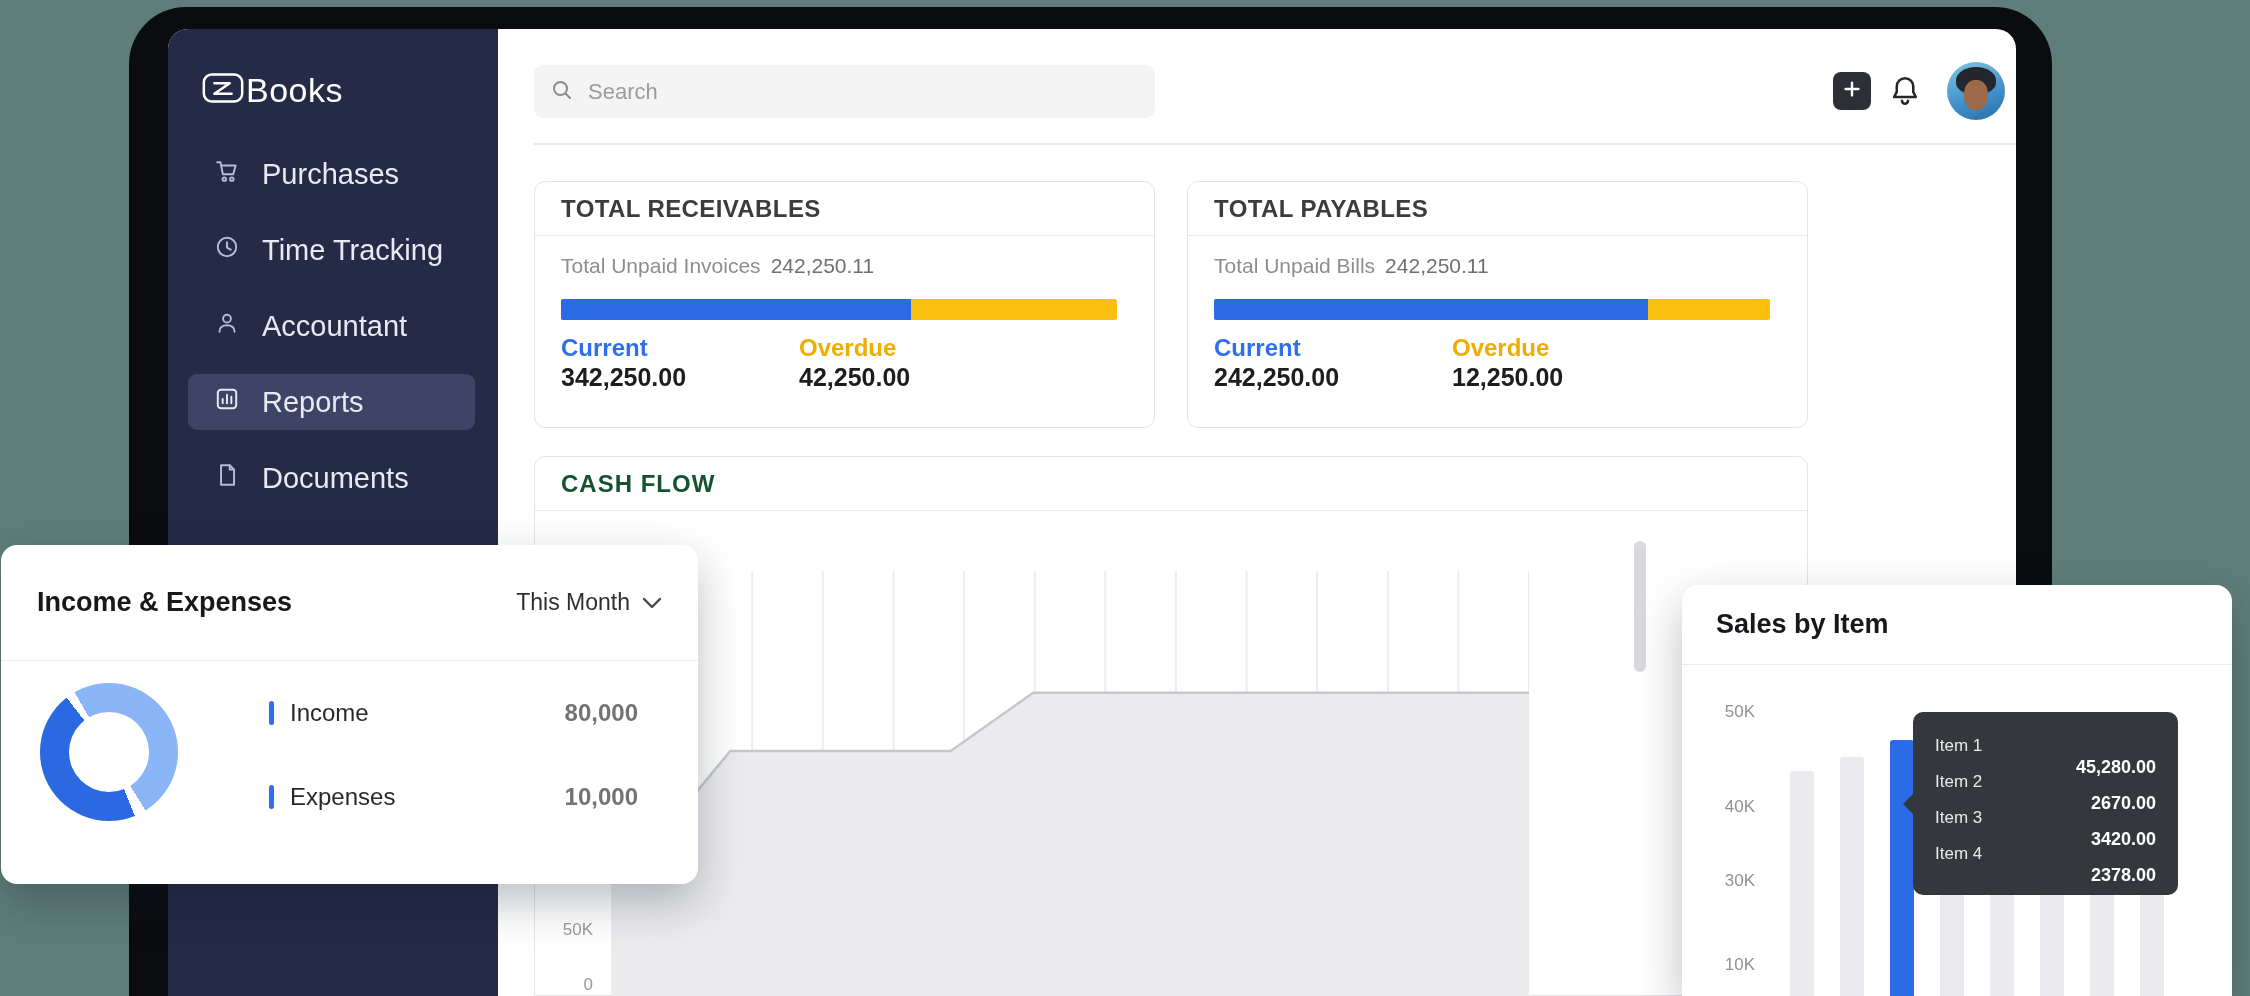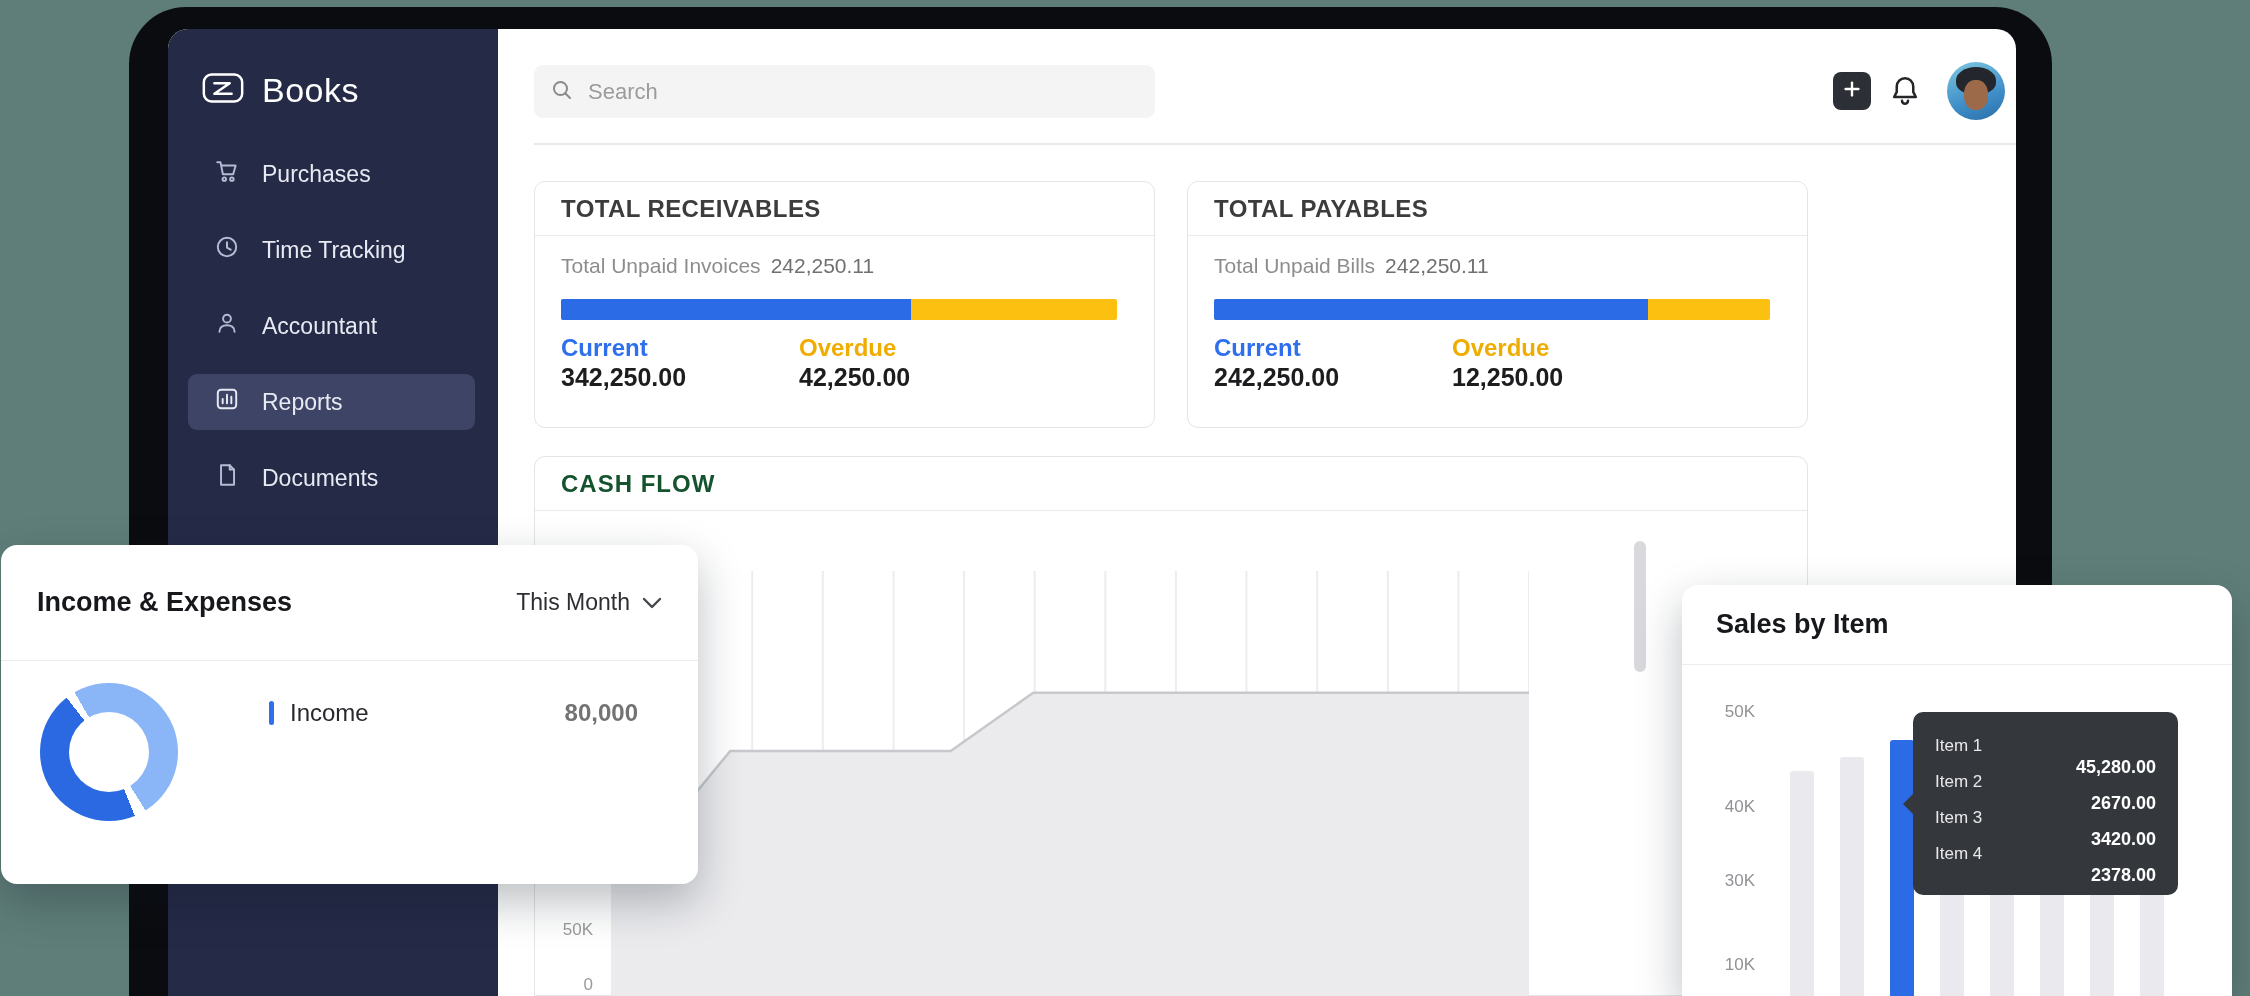--- a/index.html
+++ b/index.html
@@ -5,25 +5,25 @@
   html,body{margin:0;padding:0;background:#5f7e79;}
   .stage{position:relative;width:2250px;height:996px;overflow:hidden;
     font-family:"Liberation Sans",sans-serif;background:#5f7e79;}
   
   .frame{position:absolute;left:129px;top:7px;width:1923px;height:989px;
     background:#0b0c10;border-radius:57px 57px 0 0;z-index:1;}
   .screen{position:absolute;left:39px;top:22px;width:1848px;height:967px;
     background:#ffffff;border-radius:20px 20px 0 0;overflow:hidden;}
   
   .sidebar{position:absolute;left:0;top:0;width:330px;height:100%;background:#252a47;}
-  .logo{position:absolute;left:32px;top:36px;display:flex;align-items:center;gap:16px;color:#fff;}
+  .logo{position:absolute;left:32px;top:36px;display:flex;align-items:center;color:#fff;}
   .logo-text{font-size:34px;font-weight:500;letter-spacing:.5px;}
   .nav{position:absolute;top:117px;left:0;right:0;}
   .nav-item{display:flex;align-items:center;gap:22px;height:56px;margin:0 23px 20px 20px;
-    padding-left:26px;color:#e8eaf3;font-size:23px;border-radius:9px;cursor:pointer;}
+    padding-left:26px;color:#e8eaf3;font-size:29px;border-radius:9px;cursor:pointer;}
   .nav-item.active{background:#3e4466;}
   .nav-item svg{flex:0 0 auto;}
   
   .search{position:absolute;left:366px;top:36px;width:621px;height:53px;background:#f4f4f5;
     border-radius:9px;display:flex;align-items:center;padding:0 16px;gap:12px;box-sizing:border-box;}
   .search input{border:0;outline:0;background:transparent;font-size:22px;color:#444;
     font-family:"Liberation Sans",sans-serif;width:100%;}
   .search input::placeholder{color:#9b9b9b;}
   .add-btn{position:absolute;left:1665px;top:43px;width:38px;height:38px;background:#2c2f35;
     border-radius:8px;display:flex;align-items:center;justify-content:center;cursor:pointer;}
@@ -260,20 +260,25 @@
         </span>
       </span>
     </div>
     <div class="donut" id="donut" style="background: conic-gradient(rgb(138, 181, 246) 0deg, rgb(138, 181, 246) 148deg, rgb(255, 255, 255) 148deg, rgb(255, 255, 255) 158deg, rgb(42, 105, 226) 158deg, rgb(42, 105, 226) 322deg, rgb(255, 255, 255) 322deg, rgb(255, 255, 255) 330deg, rgb(138, 181, 246) 330deg, rgb(138, 181, 246) 360deg);"></div>
     <div class="legend">
       <div class="legend-row">
         <span class="lg-mark"></span>
         <span class="lg-label">Income</span>
         <span class="lg-value">80,000</span>
       </div>
+      <div class="legend-row">
+        <span class="lg-mark"></span>
+        <span class="lg-label">Expenses</span>
+        <span class="lg-value">10,000</span>
+      </div>
     </div>
   </div>
 
   <div class="overlay sales-card">
     <div class="sales-header">Sales by Item</div>
     <div class="sb-tick" style="top:117px;">50K</div>
     <div class="sb-tick" style="top:212px;">40K</div>
     <div class="sb-tick" style="top:286px;">30K</div>
     <div class="sb-tick" style="top:370px;">10K</div>
     <div id="sales-bars">

